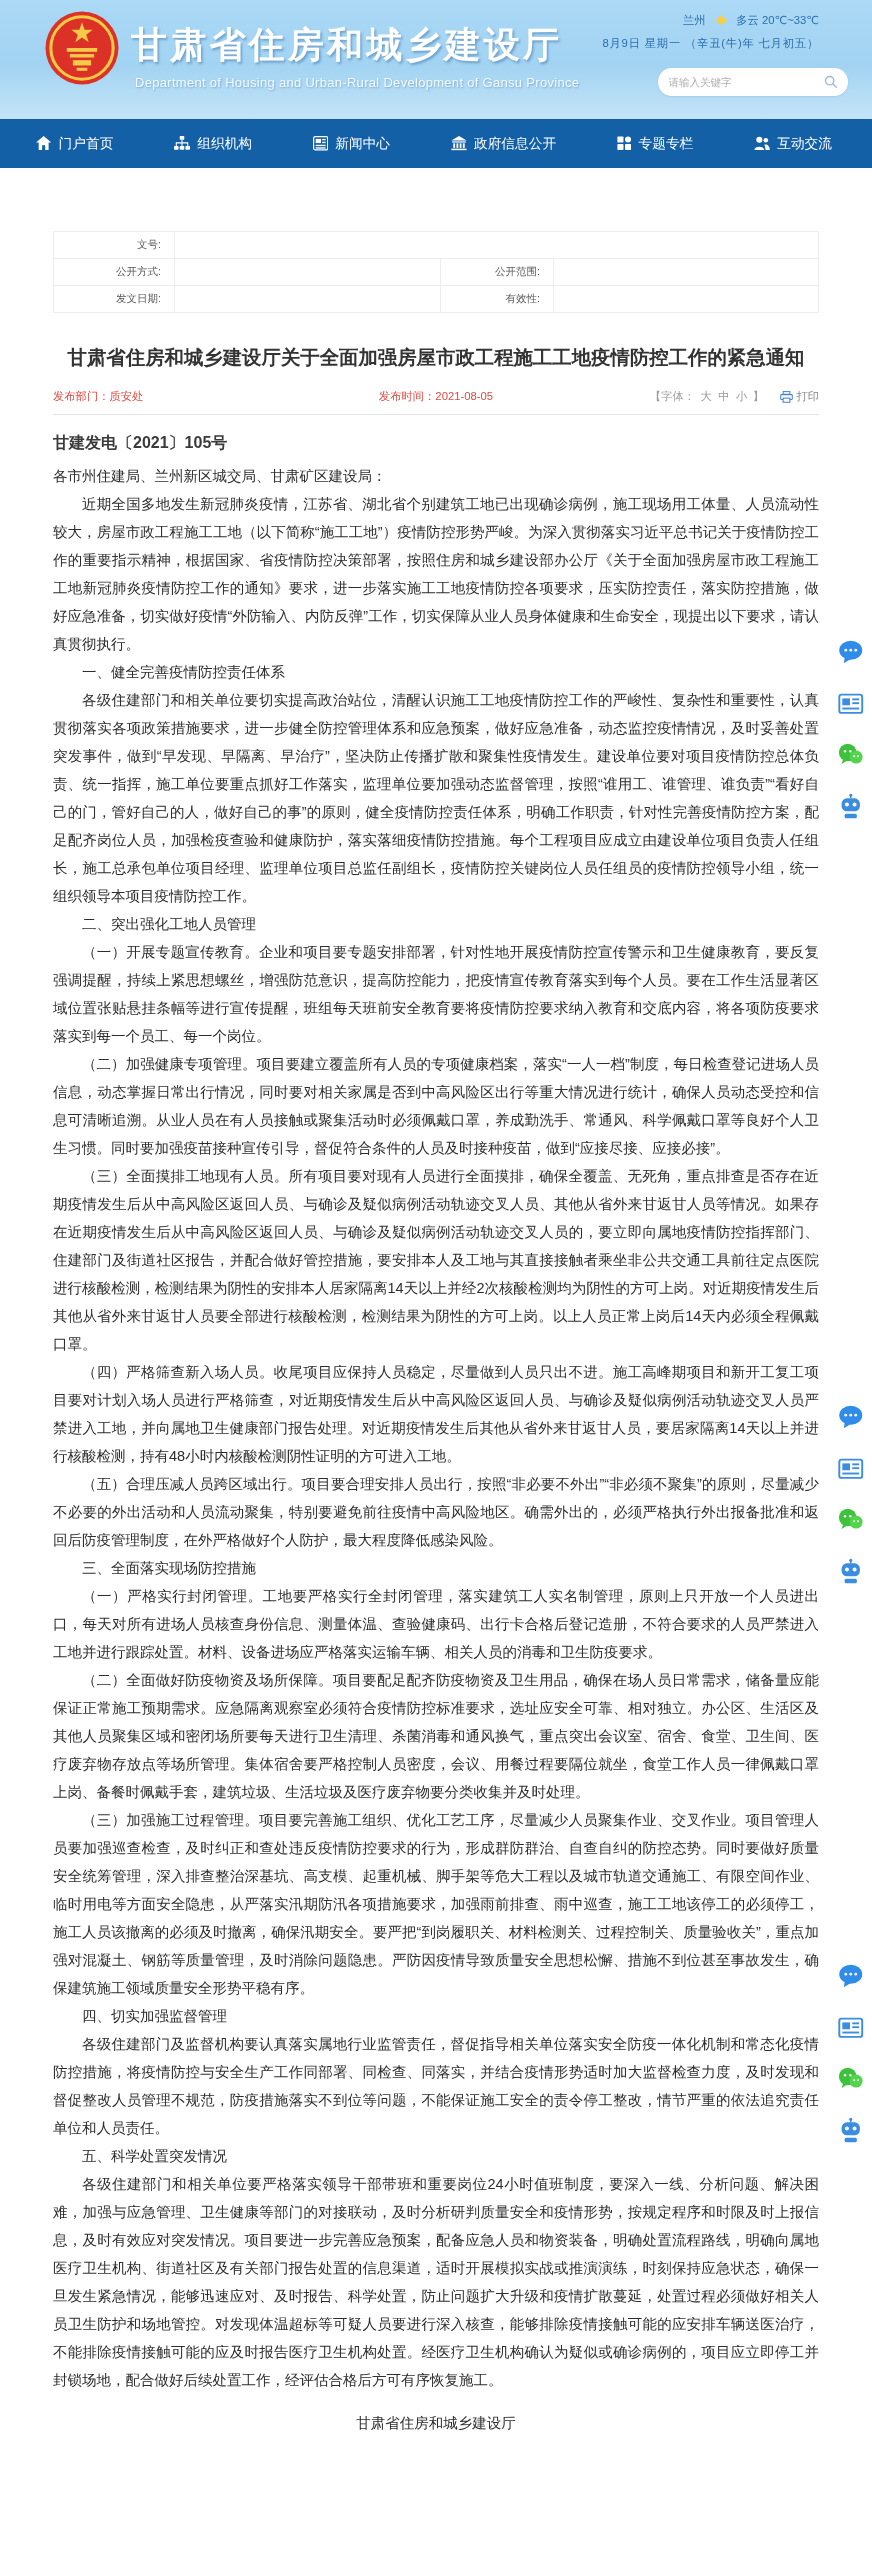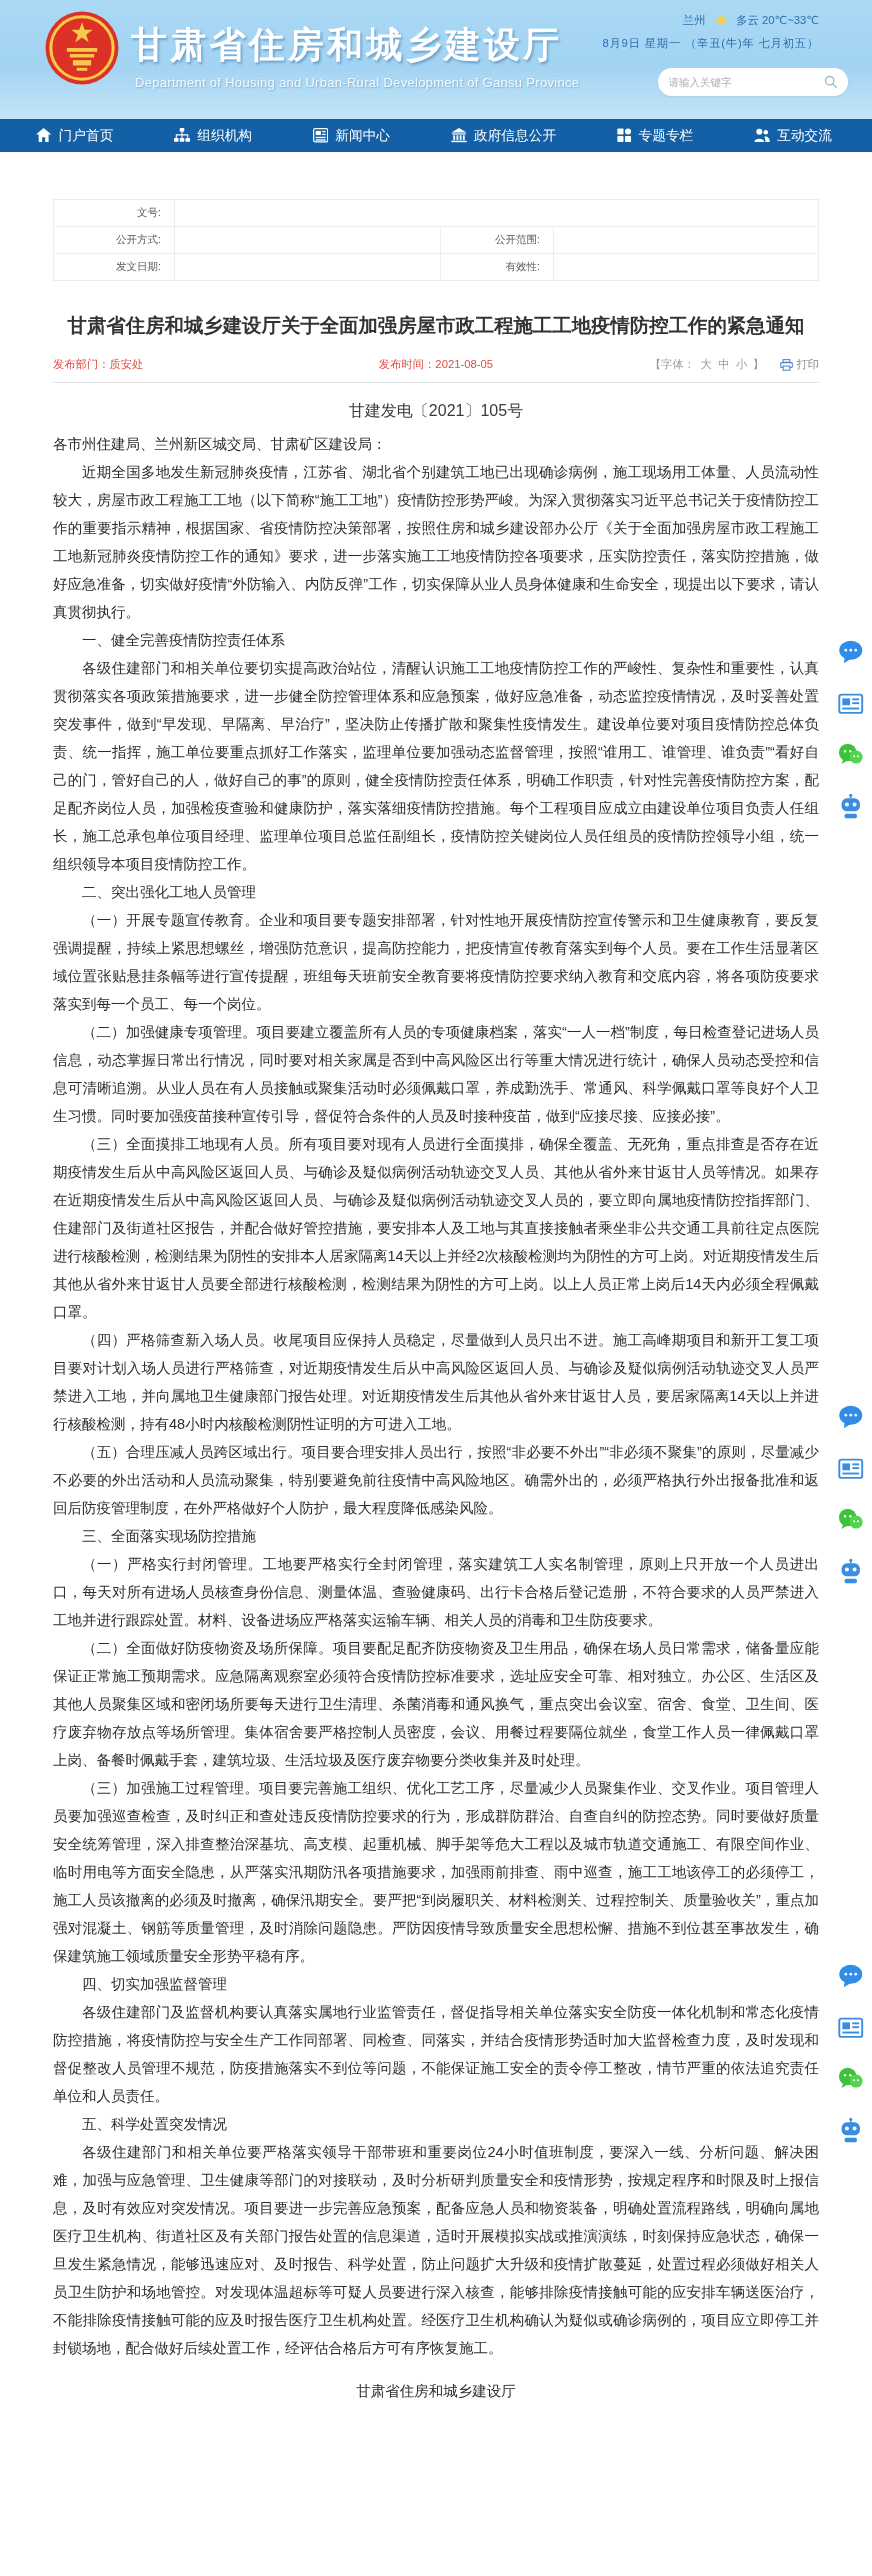--- a/index.html
+++ b/index.html
@@ -17,45 +17,45 @@
   .weather-line { position:absolute; top:13px; right:53px; color:#2c6fae; font-size:11.3px;
     display:flex; align-items:center; gap:8px; }
   .date-line { position:absolute; top:36px; right:53px; color:#2c6fae; font-size:11.3px; letter-spacing:0.8px;margin-left:24px; }
   .search-box { position:absolute; top:68px; right:24px; width:190px; height:27.5px; background:#fff;
     border-radius:13.7px; display:flex; align-items:center; padding:0 10.5px; box-shadow:0 0.8px 1.6px rgba(50,100,150,.15); }
   .search-box input { border:none; outline:none; flex:1; font-size:10.5px; color:#444; background:transparent;
     font-family:"Liberation Sans","DejaVu Sans",sans-serif; }
   .search-box input::placeholder { color:#b0b0b0; }
 
   
-  .navbar { height:33px; background:#1360a7; display:flex; align-items:center;
+  .navbar { height:49px; background:#1360a7; display:flex; align-items:center;
     justify-content:space-between; padding:0 40px 0 36px; }
   .nav-item { display:flex; align-items:center; gap:7.3px; color:#ffffff; font-size:13.7px; cursor:pointer; white-space:nowrap; }
   .nav-item svg { display:block; }
 
   
-  .content { width:766px; margin:0 auto; padding-top:47px; }
+  .content { width:766px; margin:0 auto; padding-top:63px; }
 
   table.meta-table { width:100%; border-collapse:collapse; }
   table.meta-table td { border:0.8px solid #ededed; height:27px; font-size:10.5px; color:#5a5a5a; background:#fff; }
   td.m-label { width:121px; text-align:right; padding-right:13px; }
   td.m-label2 { width:113px; text-align:right; padding-right:13px; }
   td.m-value { width:266px; }
   td.m-value2 { text-align:center; }
 
   .article-title { text-align:center; font-size:19.4px; font-weight:bold; color:#333; margin-top:31px; line-height:26px; }
   .article-meta { margin-top:19.4px; display:flex; align-items:center; font-size:11.3px; }
   .meta-left { color:#e14a42; width:242px; }
   .meta-center { color:#e14a42; flex:1; text-align:center; }
   .meta-right { color:#9a9a9a; display:flex; align-items:center; gap:4.8px; width:242px; justify-content:flex-end; }
   .fontsize-opt { cursor:pointer; color:#9a9a9a; padding:0 0.8px; }
   .print-btn { display:flex; align-items:center; gap:3.2px; margin-left:11.3px; cursor:pointer; color:#8a8a8a; }
   .meta-rule { border:none; border-top:0.8px solid #e4e4e4; margin-top:9.7px; }
 
-  .doc-number { text-align:center; font-size:16px; font-weight:400; color:#3a3a3a; margin-top:18px; }
+  .doc-number { font-size:16px; font-weight:700; color:#3a3a3a; margin-top:18px; }
 
   .article-body { margin-top:8px; font-size:14.5px; line-height:28px; color:#2d2d2d; text-align:justify; }
   .para { text-indent:2em; }
   .para.salutation { text-indent:0; }
   .signature-block { margin-top:13px; text-align:center; font-size:14.5px; line-height:32px; color:#2d2d2d; }
 
   
   .float-group { position:absolute; right:4.8px; width:32px; display:flex; flex-direction:column;
     align-items:center; gap:24px; }
   .fg1 { top:638px; } .fg2 { top:1403px; } .fg3 { top:1962px; }

